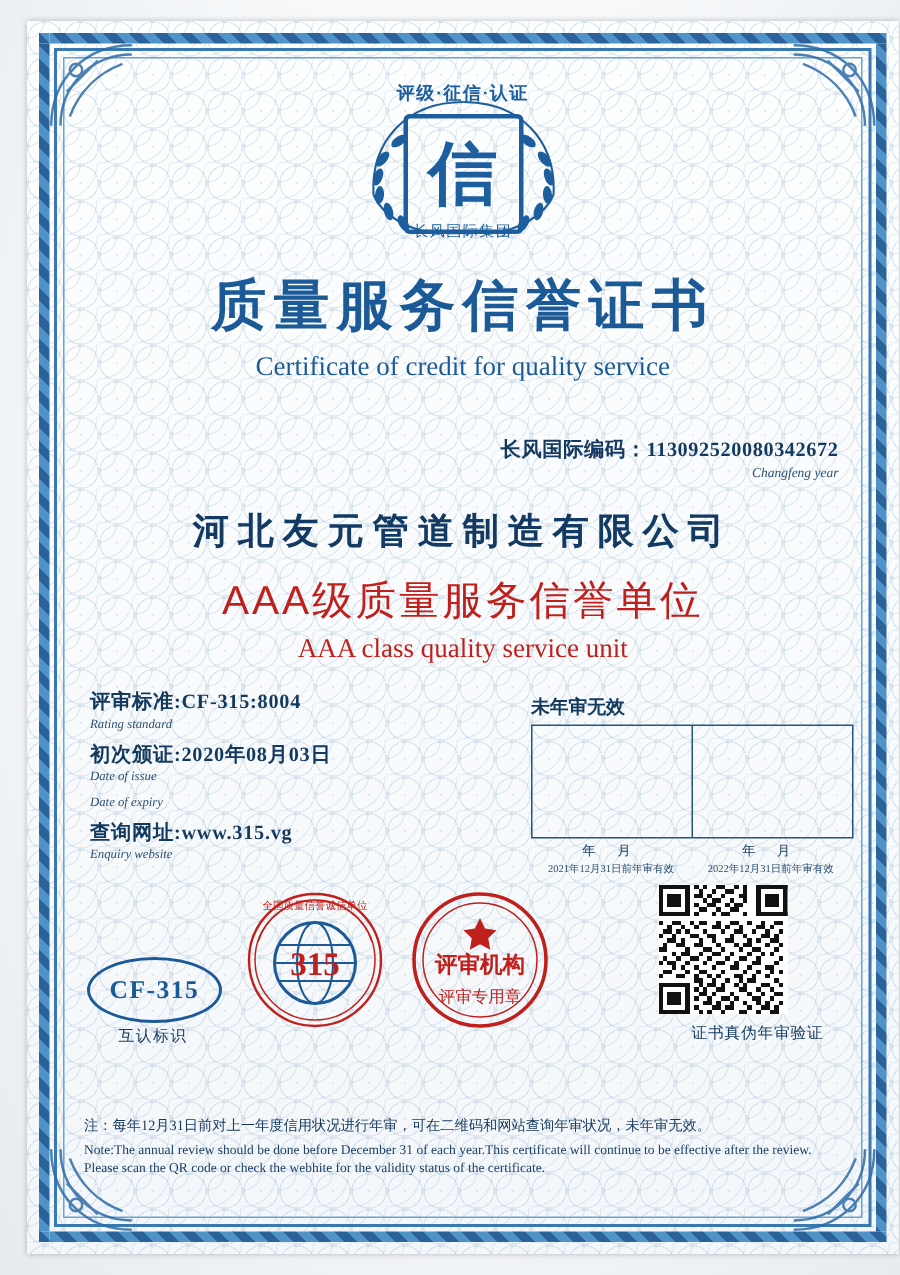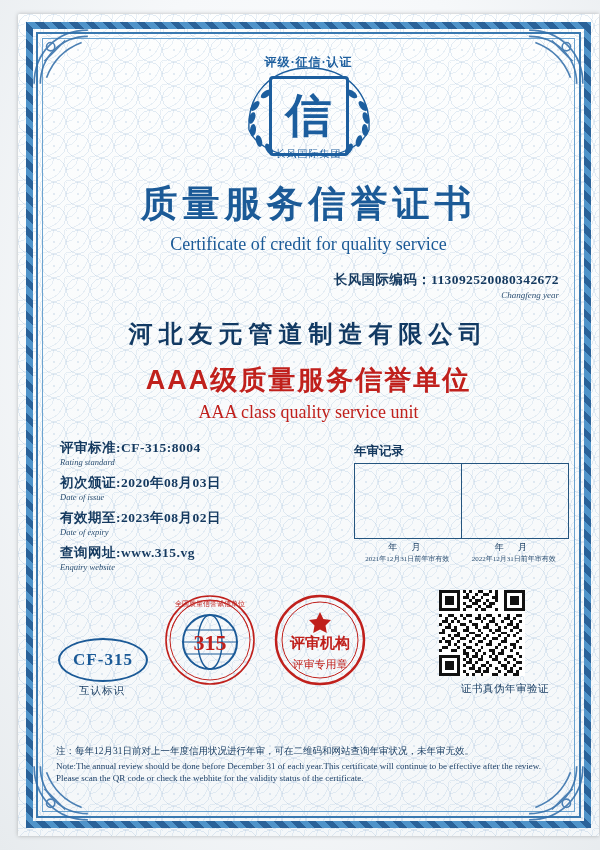--- a/index.html
+++ b/index.html
@@ -73,32 +73,32 @@
     text-align:center;color:#1b5a97;font-size:37px;font-weight:bold;
     letter-spacing:5px;margin-top:4px;
     font-family:"Liberation Sans",sans-serif;
     text-shadow:0 1px 0 rgba(255,255,255,.8);
   }
   .title-en{
     text-align:center;color:#1b5a97;font-size:18px;margin-top:5px;
     font-family:"Liberation Serif",serif;
   }
   
-  .codeblock{margin-top:16px;text-align:right;padding-right:8px;}
+  .codeblock{margin-top:36px;text-align:right;padding-right:8px;}
   .code-cn{color:#14395f;font-size:13.5px;font-weight:bold;letter-spacing:.4px;}
   .code-en{color:#2b4f72;font-size:9px;font-style:italic;margin-top:1px;}
 
   
   .company{
     text-align:center;color:#123a63;font-size:24px;font-weight:bold;
     letter-spacing:6px;margin-top:18px;
     font-family:"Liberation Sans",sans-serif;
   }
   .grade-cn{
-    text-align:center;color:#c0201c;font-size:27px;font-weight:bold;
+    text-align:center;color:#c0201c;font-size:27px;font-weight:normal;
     letter-spacing:2px;margin-top:12px;
     font-family:"Liberation Sans",sans-serif;
   }
   .grade-en{
     text-align:center;color:#c0201c;font-size:18px;margin-top:4px;
     font-family:"Liberation Serif",serif;
   }
 
   
   .mid{display:flex;margin-top:16px;}
@@ -251,31 +251,30 @@
       <div class="fields">
         <div class="field">
           <div class="f-cn">评审标准:CF-315:8004</div>
           <div class="f-en">Rating standard</div>
         </div>
         <div class="field">
           <div class="f-cn">初次颁证:2020年08月03日</div>
           <div class="f-en">Date of issue</div>
         </div>
         <div class="field">
-          <div class="f-cn">有效期至:2023年08月02日</div>
           <div class="f-en">Date of expiry</div>
         </div>
         <div class="field">
           <div class="f-cn">查询网址:www.315.vg</div>
           <div class="f-en">Enquiry website</div>
         </div>
       </div>
 
       <div class="annual">
-        <div class="annual-title-cn">年审记录</div>
+        <div class="annual-title-cn">未年审无效</div>
         <div class="annual-table">
           <div class="annual-cell"></div>
           <div class="annual-cell"></div>
         </div>
         <div class="annual-foot">
           <div>
             <div class="ym">年  月</div>
             <div>2021年12月31日前年审有效</div>
           </div>
           <div>

